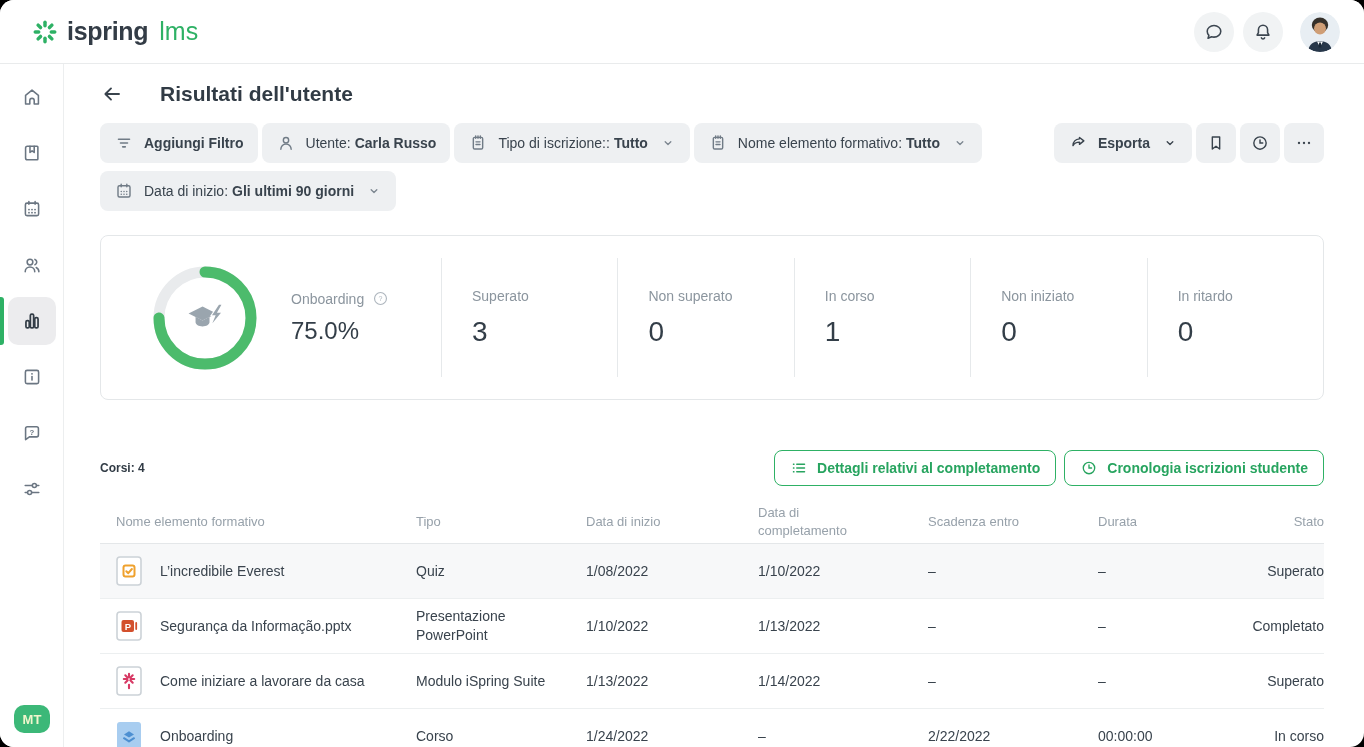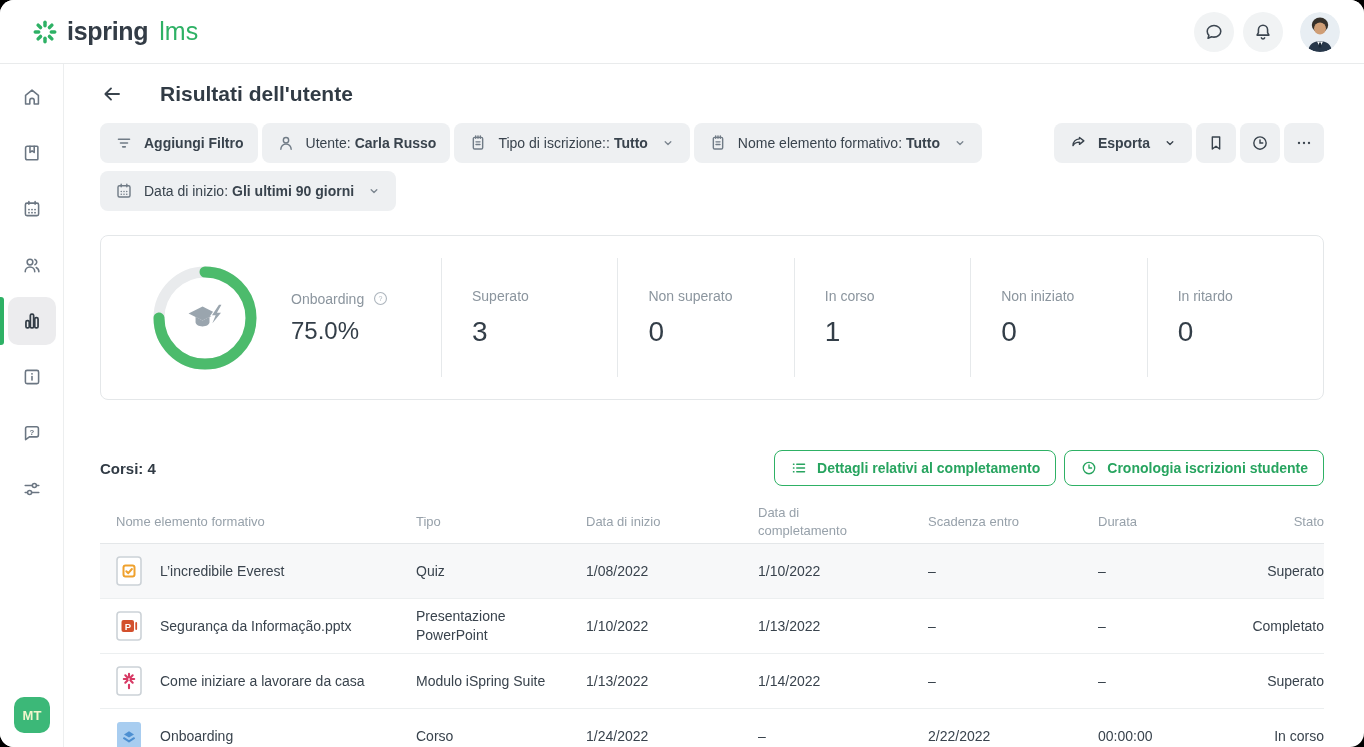--- a/index.html
+++ b/index.html
@@ -19,21 +19,21 @@
 
   
   .body { display:flex; height:683px; }
   .sidebar { width:64px; border-right:1px solid #eceeef; display:flex; flex-direction:column;
              align-items:center; padding-top:9px; position:relative; background:#fff; }
   .side-item { width:48px; height:48px; margin-bottom:8px; border-radius:10px; display:flex;
                align-items:center; justify-content:center; color:#6b7682; cursor:pointer; position:relative; background:transparent; border:none; }
   .side-item.active { background:#ececee; color:#333d47; }
   .side-item.active::before { content:""; position:absolute; left:-8px; top:0; width:4px; height:48px;
                background:#2eb165; border-radius:0 3px 3px 0; }
-  .side-avatar { position:absolute; bottom:14px; left:14px; width:36px; height:36px; border-radius:10px;
+  .side-avatar { position:absolute; bottom:14px; left:14px; width:36px; height:28px; border-radius:10px;
                background:#3cb878; color:#f2f6cd; font-size:13px; font-weight:700;
                display:flex; align-items:center; justify-content:center; cursor:pointer; }
 
   main { flex:1; padding:18px 40px 0 36px; overflow:hidden; }
 
   
   .page-head { display:flex; align-items:center; gap:36px; margin-bottom:17px; }
   .back-btn { background:none; border:none; color:#39434d; cursor:pointer; display:flex; }
   .page-title { font-size:21px; font-weight:700; color:#313b45; }
 
@@ -60,21 +60,21 @@
   .qual { display:flex; flex-direction:column; gap:10px; }
   .qual-label { font-size:14px; color:#8b959e; display:flex; align-items:center; gap:8px; }
   .qual-value { font-size:24px; color:#333e48; }
   .stat-col { flex:1; border-left:1px solid #e6e9eb; margin:22px 0; padding-left:30px;
               display:flex; flex-direction:column; justify-content:center; gap:12px; }
   .stat-label { font-size:14px; color:#8b959e; }
   .stat-value { font-size:28px; color:#333e48; }
 
   
   .courses-head { margin-top:50px; display:flex; align-items:center; }
-  .courses-count { font-size:15px; font-weight:700; color:#313b45; }
+  .courses-count { font-size:12px; font-weight:700; color:#313b45; }
   .courses-actions { margin-left:auto; display:flex; gap:8px; }
   .gbtn { height:36px; display:inline-flex; align-items:center; gap:9px; padding:0 15px;
           background:#fff; border:1px solid #2eb165; border-radius:8px; color:#27a45f;
           font-size:14px; font-weight:700; cursor:pointer; font-family:"Liberation Sans", sans-serif; white-space:nowrap; }
   .gbtn .ic { display:flex; }
 
   
   .tbl { margin-top:14px; }
   .tr { display:grid; grid-template-columns:316px 170px 172px 170px 170px 140px 1fr; align-items:center; }
   .tr.head { min-height:44px; border-bottom:1px solid #e4e7e9; }

